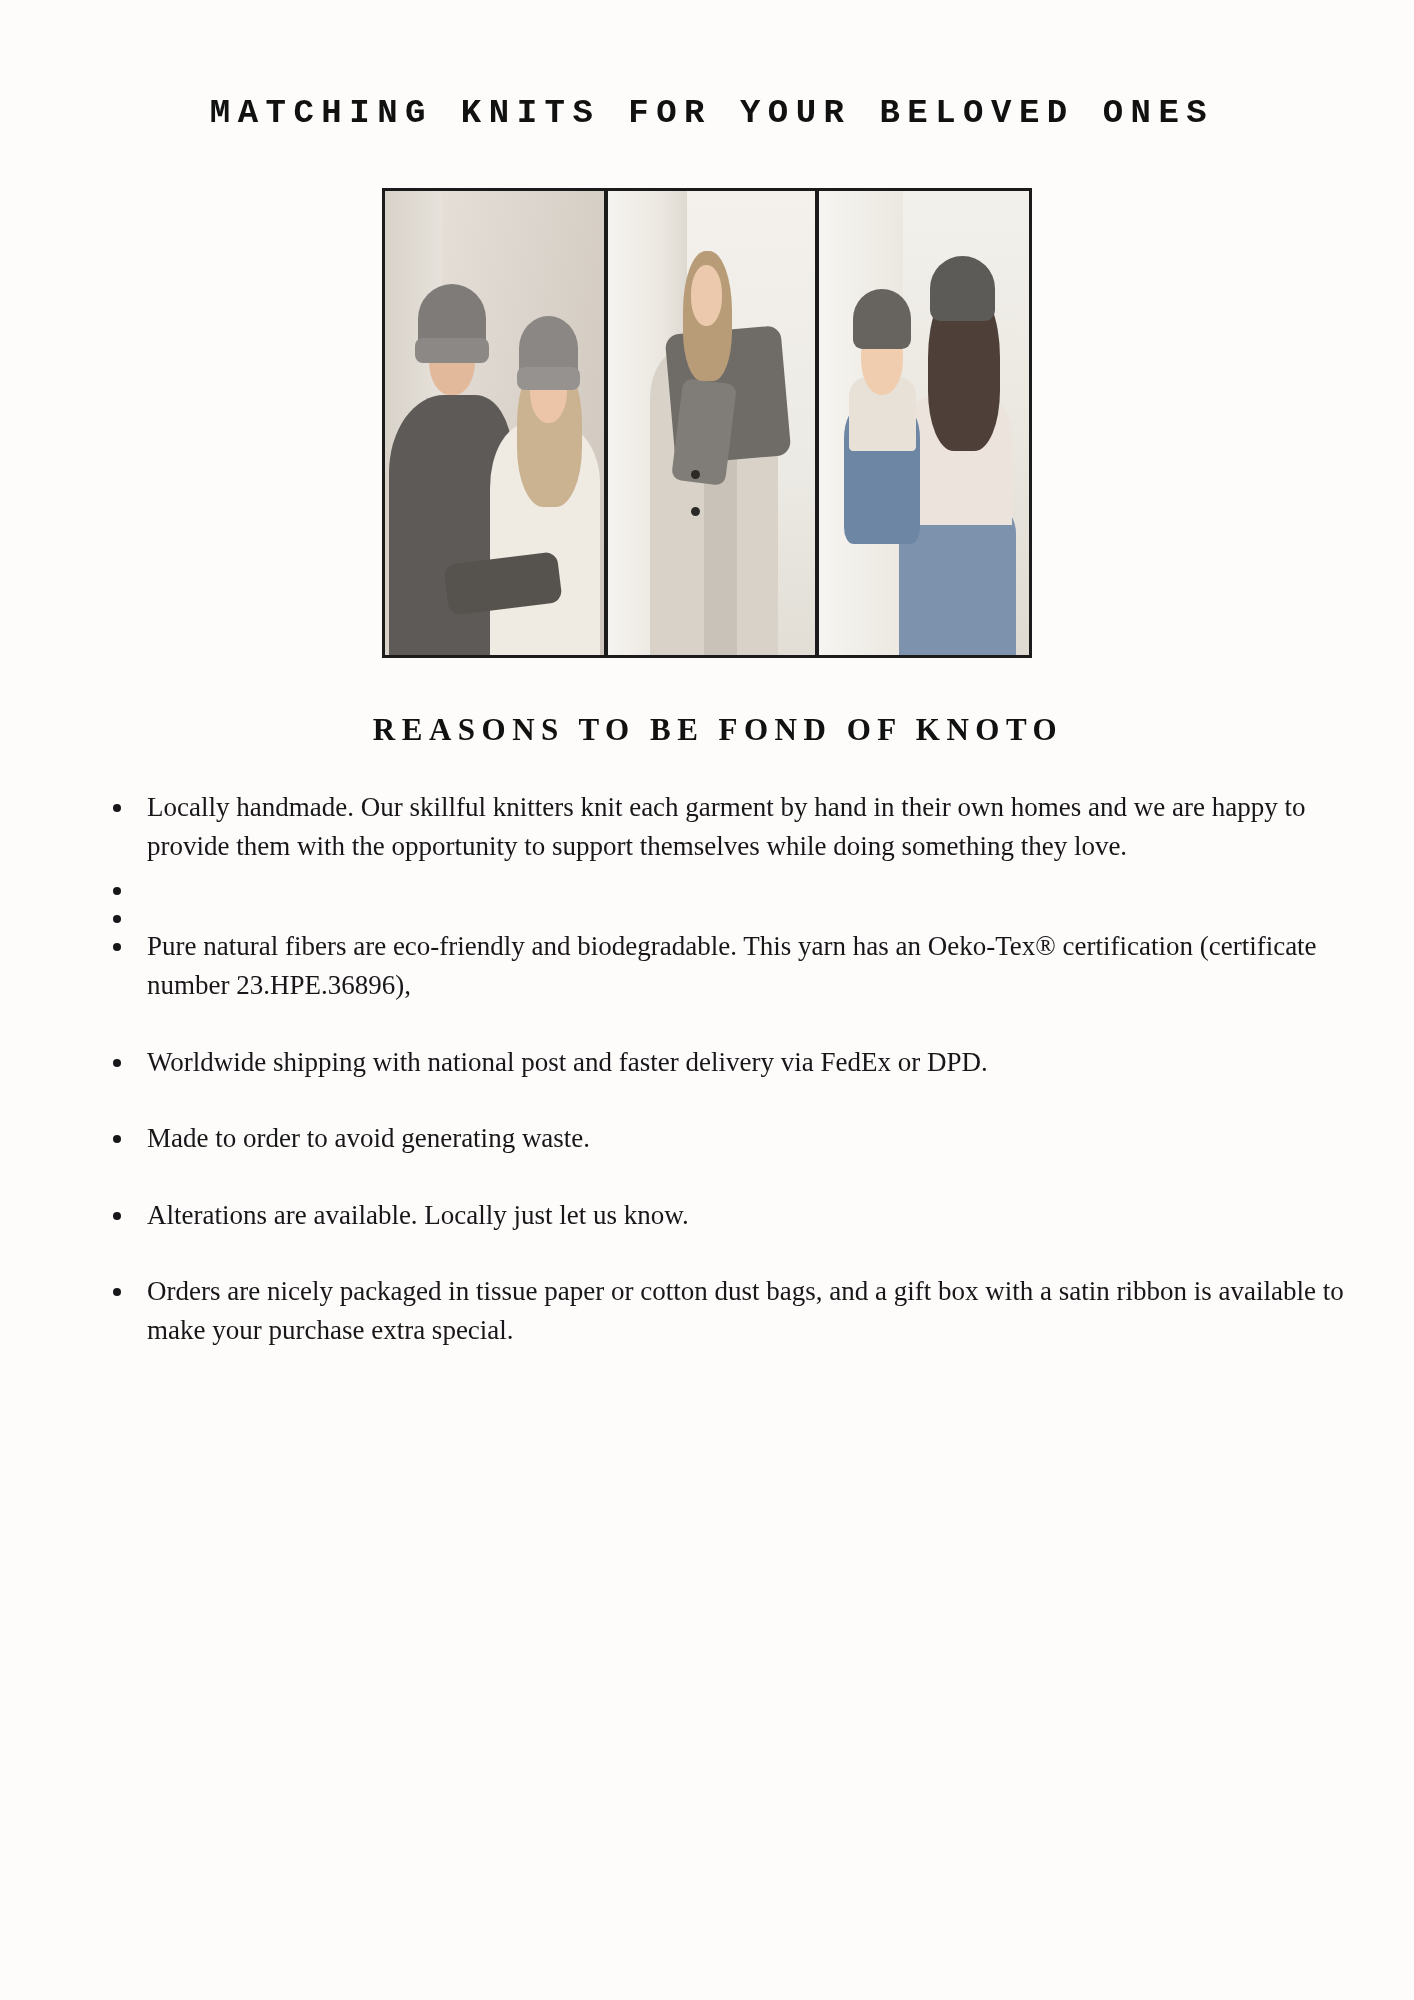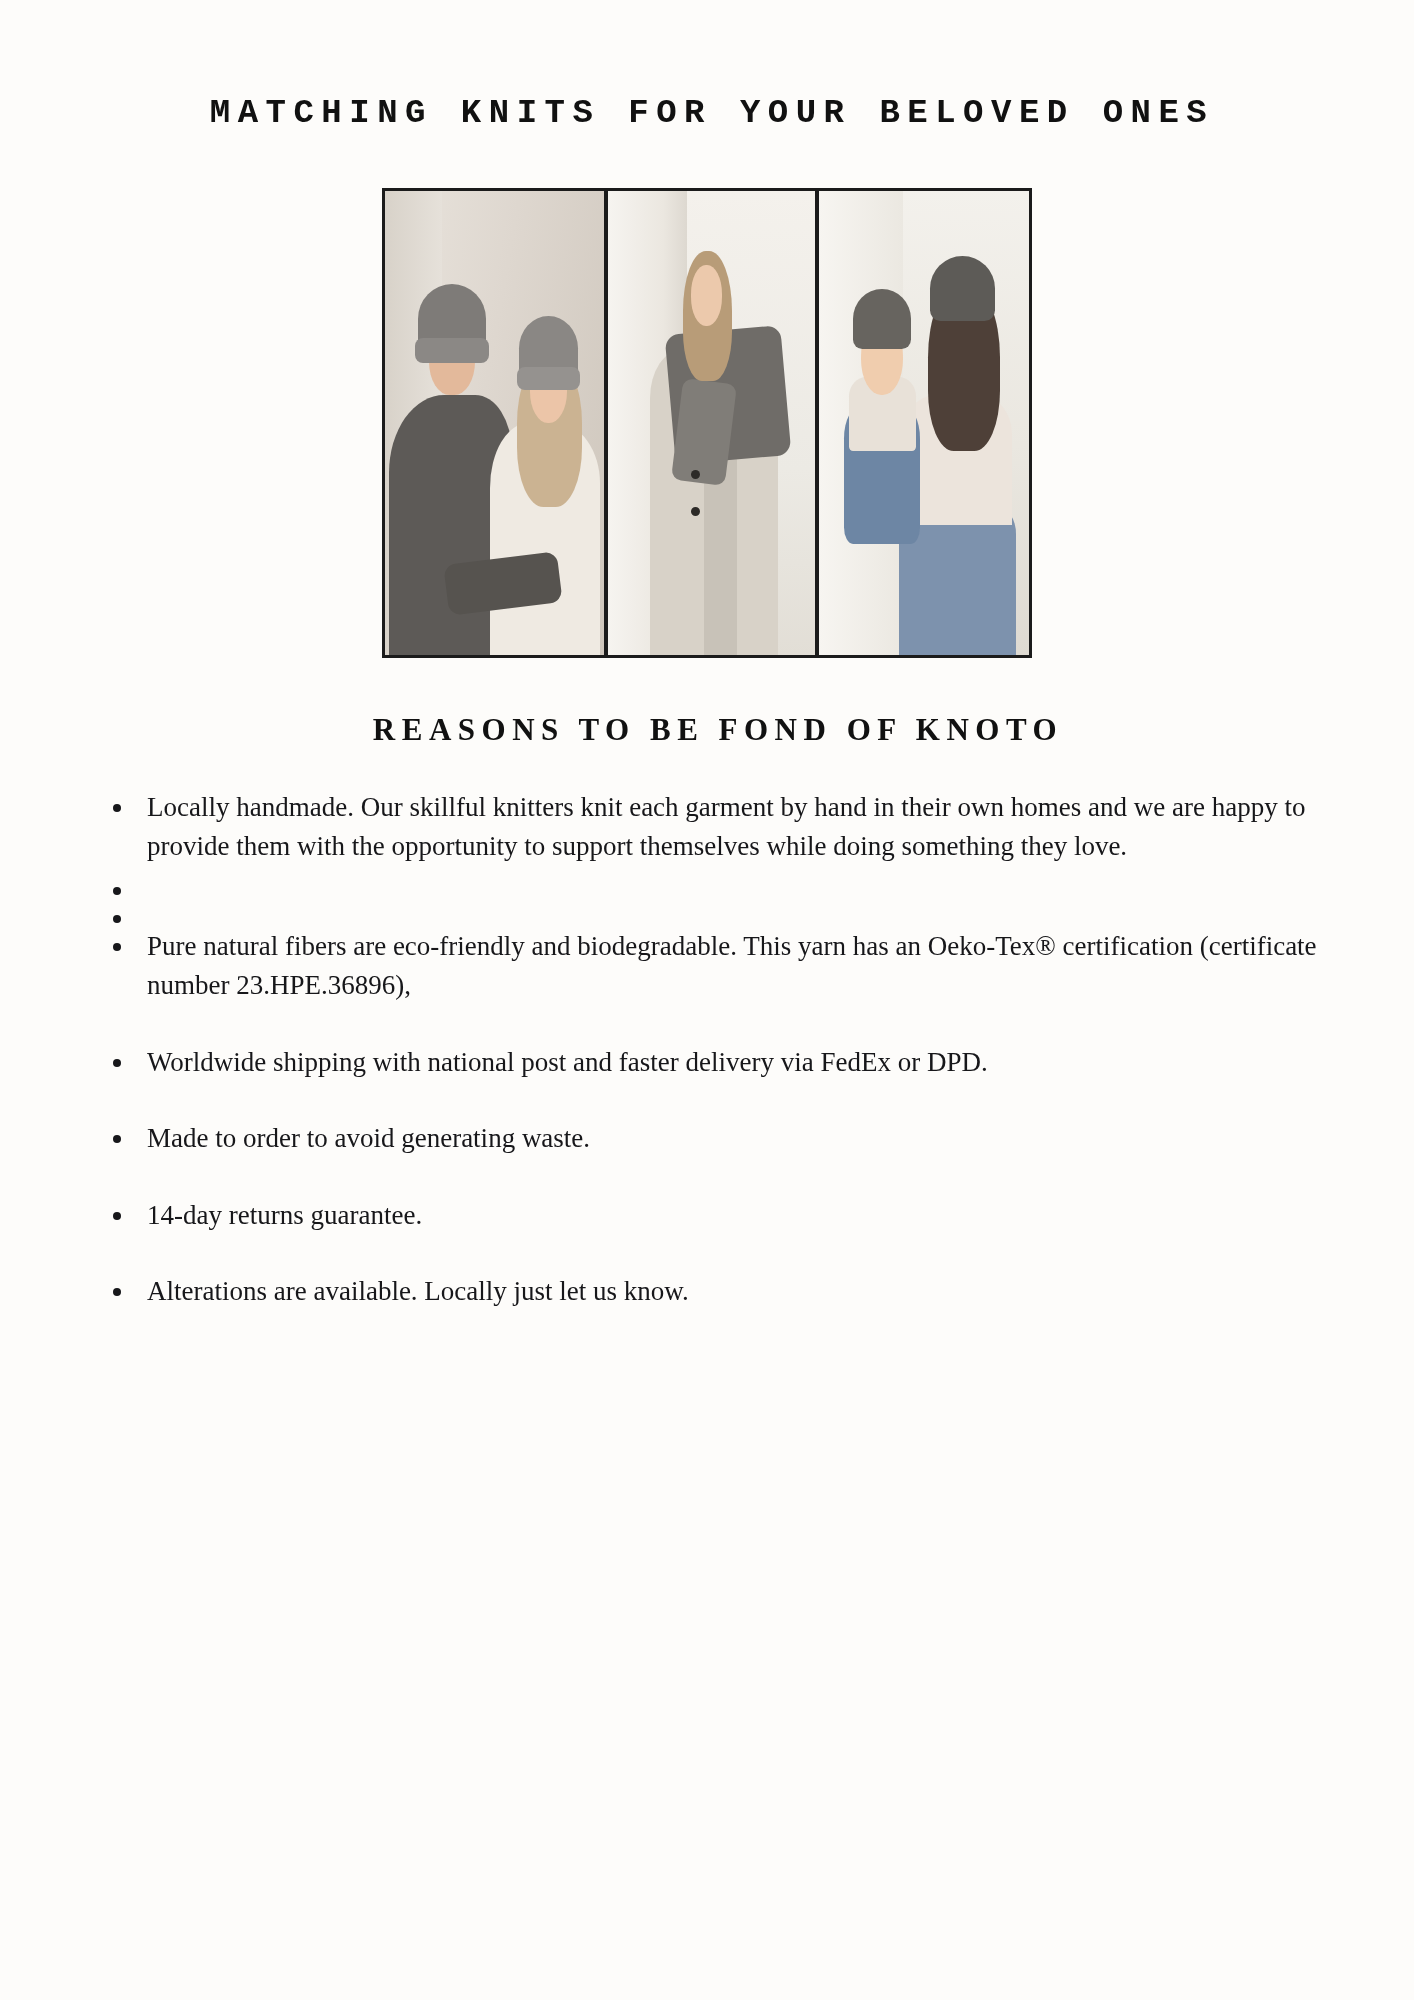--- a/index.html
+++ b/index.html
@@ -281,17 +281,17 @@
 
   <h2 class="section-heading">REASONS TO BE FOND OF KNOTO</h2>
 
   <ul class="reasons">
     <li class="tight">Locally handmade. Our skillful knitters knit each garment by hand in their own homes and we are happy to provide them with the opportunity to support themselves while doing something they love.</li>
     <li class="empty"></li>
     <li class="empty"></li>
     <li class="gap-lg">Pure natural fibers are eco-friendly and biodegradable. This yarn has an Oeko-Tex® certification (certificate number 23.HPE.36896),</li>
     <li class="gap-lg">Worldwide shipping with national post and faster delivery via FedEx or DPD.</li>
     <li class="gap-lg">Made to order to avoid generating waste.</li>
-    <li class="gap-lg">14-day returns guarantee.</li>
     <li class="gap-lg">Alterations are available. Locally just let us know.</li>
+    <li class="tight">Orders are nicely packaged in tissue paper or cotton dust bags, and a gift box with a satin ribbon is available to make your purchase extra special.</li>
   </ul>
 
 </div>
 
 </body></html>

